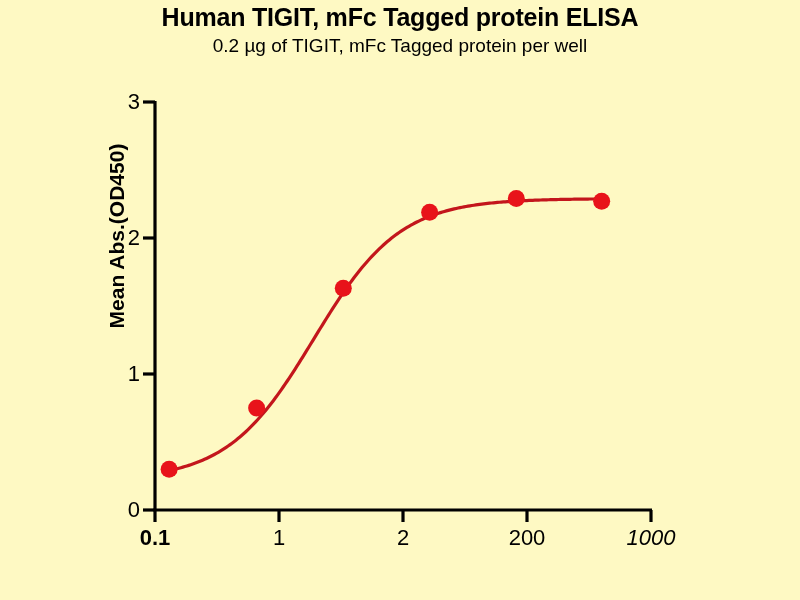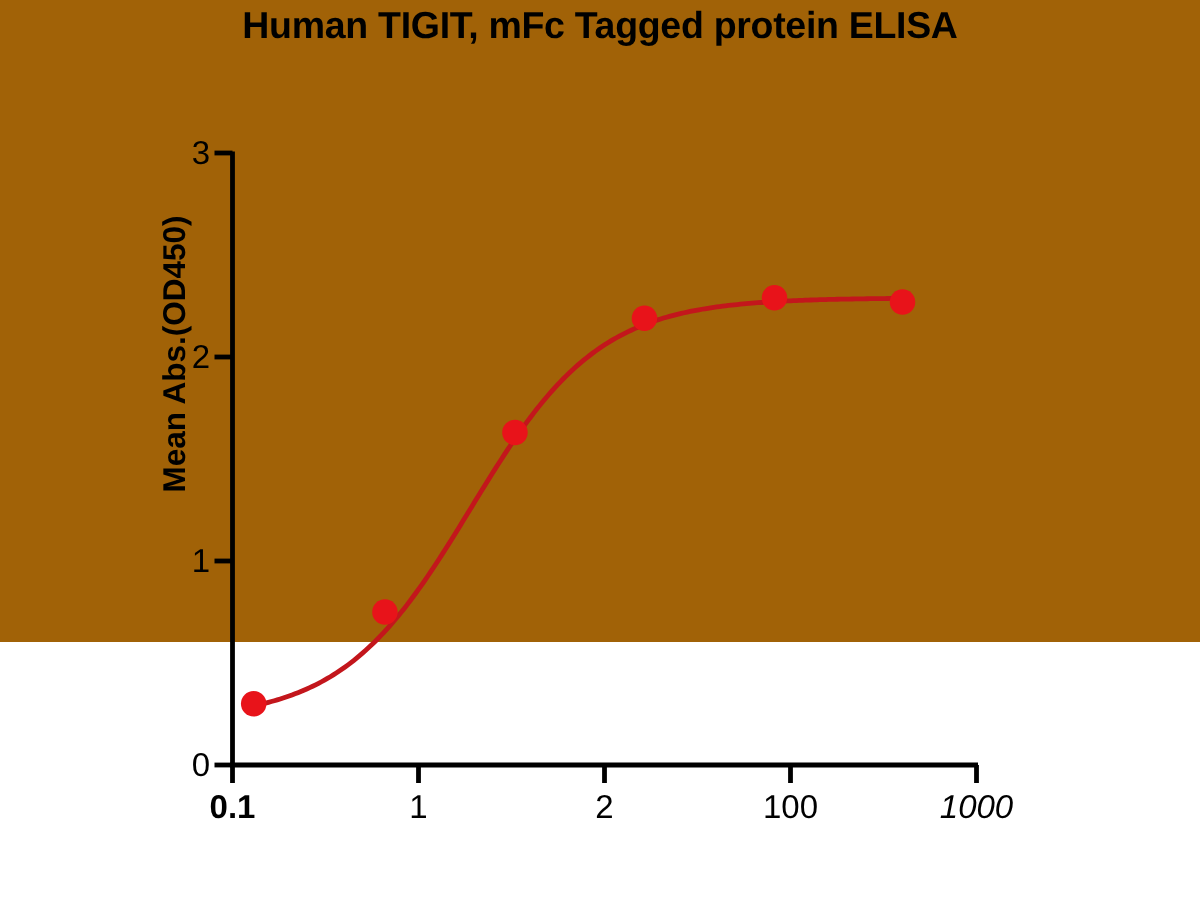--- a/index.html
+++ b/index.html
@@ -10,22 +10,22 @@
   body {
     width: 800px;
     height: 600px;
     overflow: hidden;
     font-family: "Liberation Sans", sans-serif;
     color: #000000;
   }
   #figure {
     position: relative;
     width: 800px;
-    height: 428px;
-    background: #a16207;
+    height: 600px;
+    background: #fef9c3;
   }
   .title {
     position: absolute;
     left: 0;
     top: 2px;
     width: 800px;
     text-align: center;
     font-size: 25px;
     font-weight: bold;
     letter-spacing: -0.2px;
@@ -85,20 +85,21 @@
     text-align: right;
     width: 40px;
   }
 </style>
 </head>
 <body>
 
 <div id="figure">
 
   <div class="title">Human TIGIT, mFc Tagged protein ELISA</div>
+  <div class="subtitle">0.2 µg of TIGIT, mFc Tagged protein per well</div>
 
   <svg class="plot-svg" width="800" height="600">
 
     <line x1="155" y1="101" x2="155" y2="511" stroke="#000000" stroke-width="3.2"></line>
 
     <line x1="153.4" y1="510" x2="652" y2="510" stroke="#000000" stroke-width="3.2"></line>
 
     <g>
       <line x1="143" y1="510" x2="155" y2="510" stroke="#000000" stroke-width="3.2"></line>
       <line x1="143" y1="374" x2="155" y2="374" stroke="#000000" stroke-width="3.2"></line>
@@ -127,18 +128,18 @@
   </svg>
 
   <div class="tick-label y" style="left:100px; top:510px;">0</div>
   <div class="tick-label y" style="left:100px; top:374px;">1</div>
   <div class="tick-label y" style="left:100px; top:238px;">2</div>
   <div class="tick-label y" style="left:100px; top:102px;">3</div>
 
   <div class="tick-label x" style="left:155px;font-weight:bold;">0.1</div>
   <div class="tick-label x" style="left:279px;">1</div>
   <div class="tick-label x" style="left:403px;">2</div>
-  <div class="tick-label x" style="left:527px;">100</div>
+  <div class="tick-label x" style="left:527px;">200</div>
   <div class="tick-label x" style="left:651px;font-style:italic;">1000</div>
 
   <div class="axis-label-y">Mean Abs.(OD450)</div>
 
 </div>
 
 </body></html>

